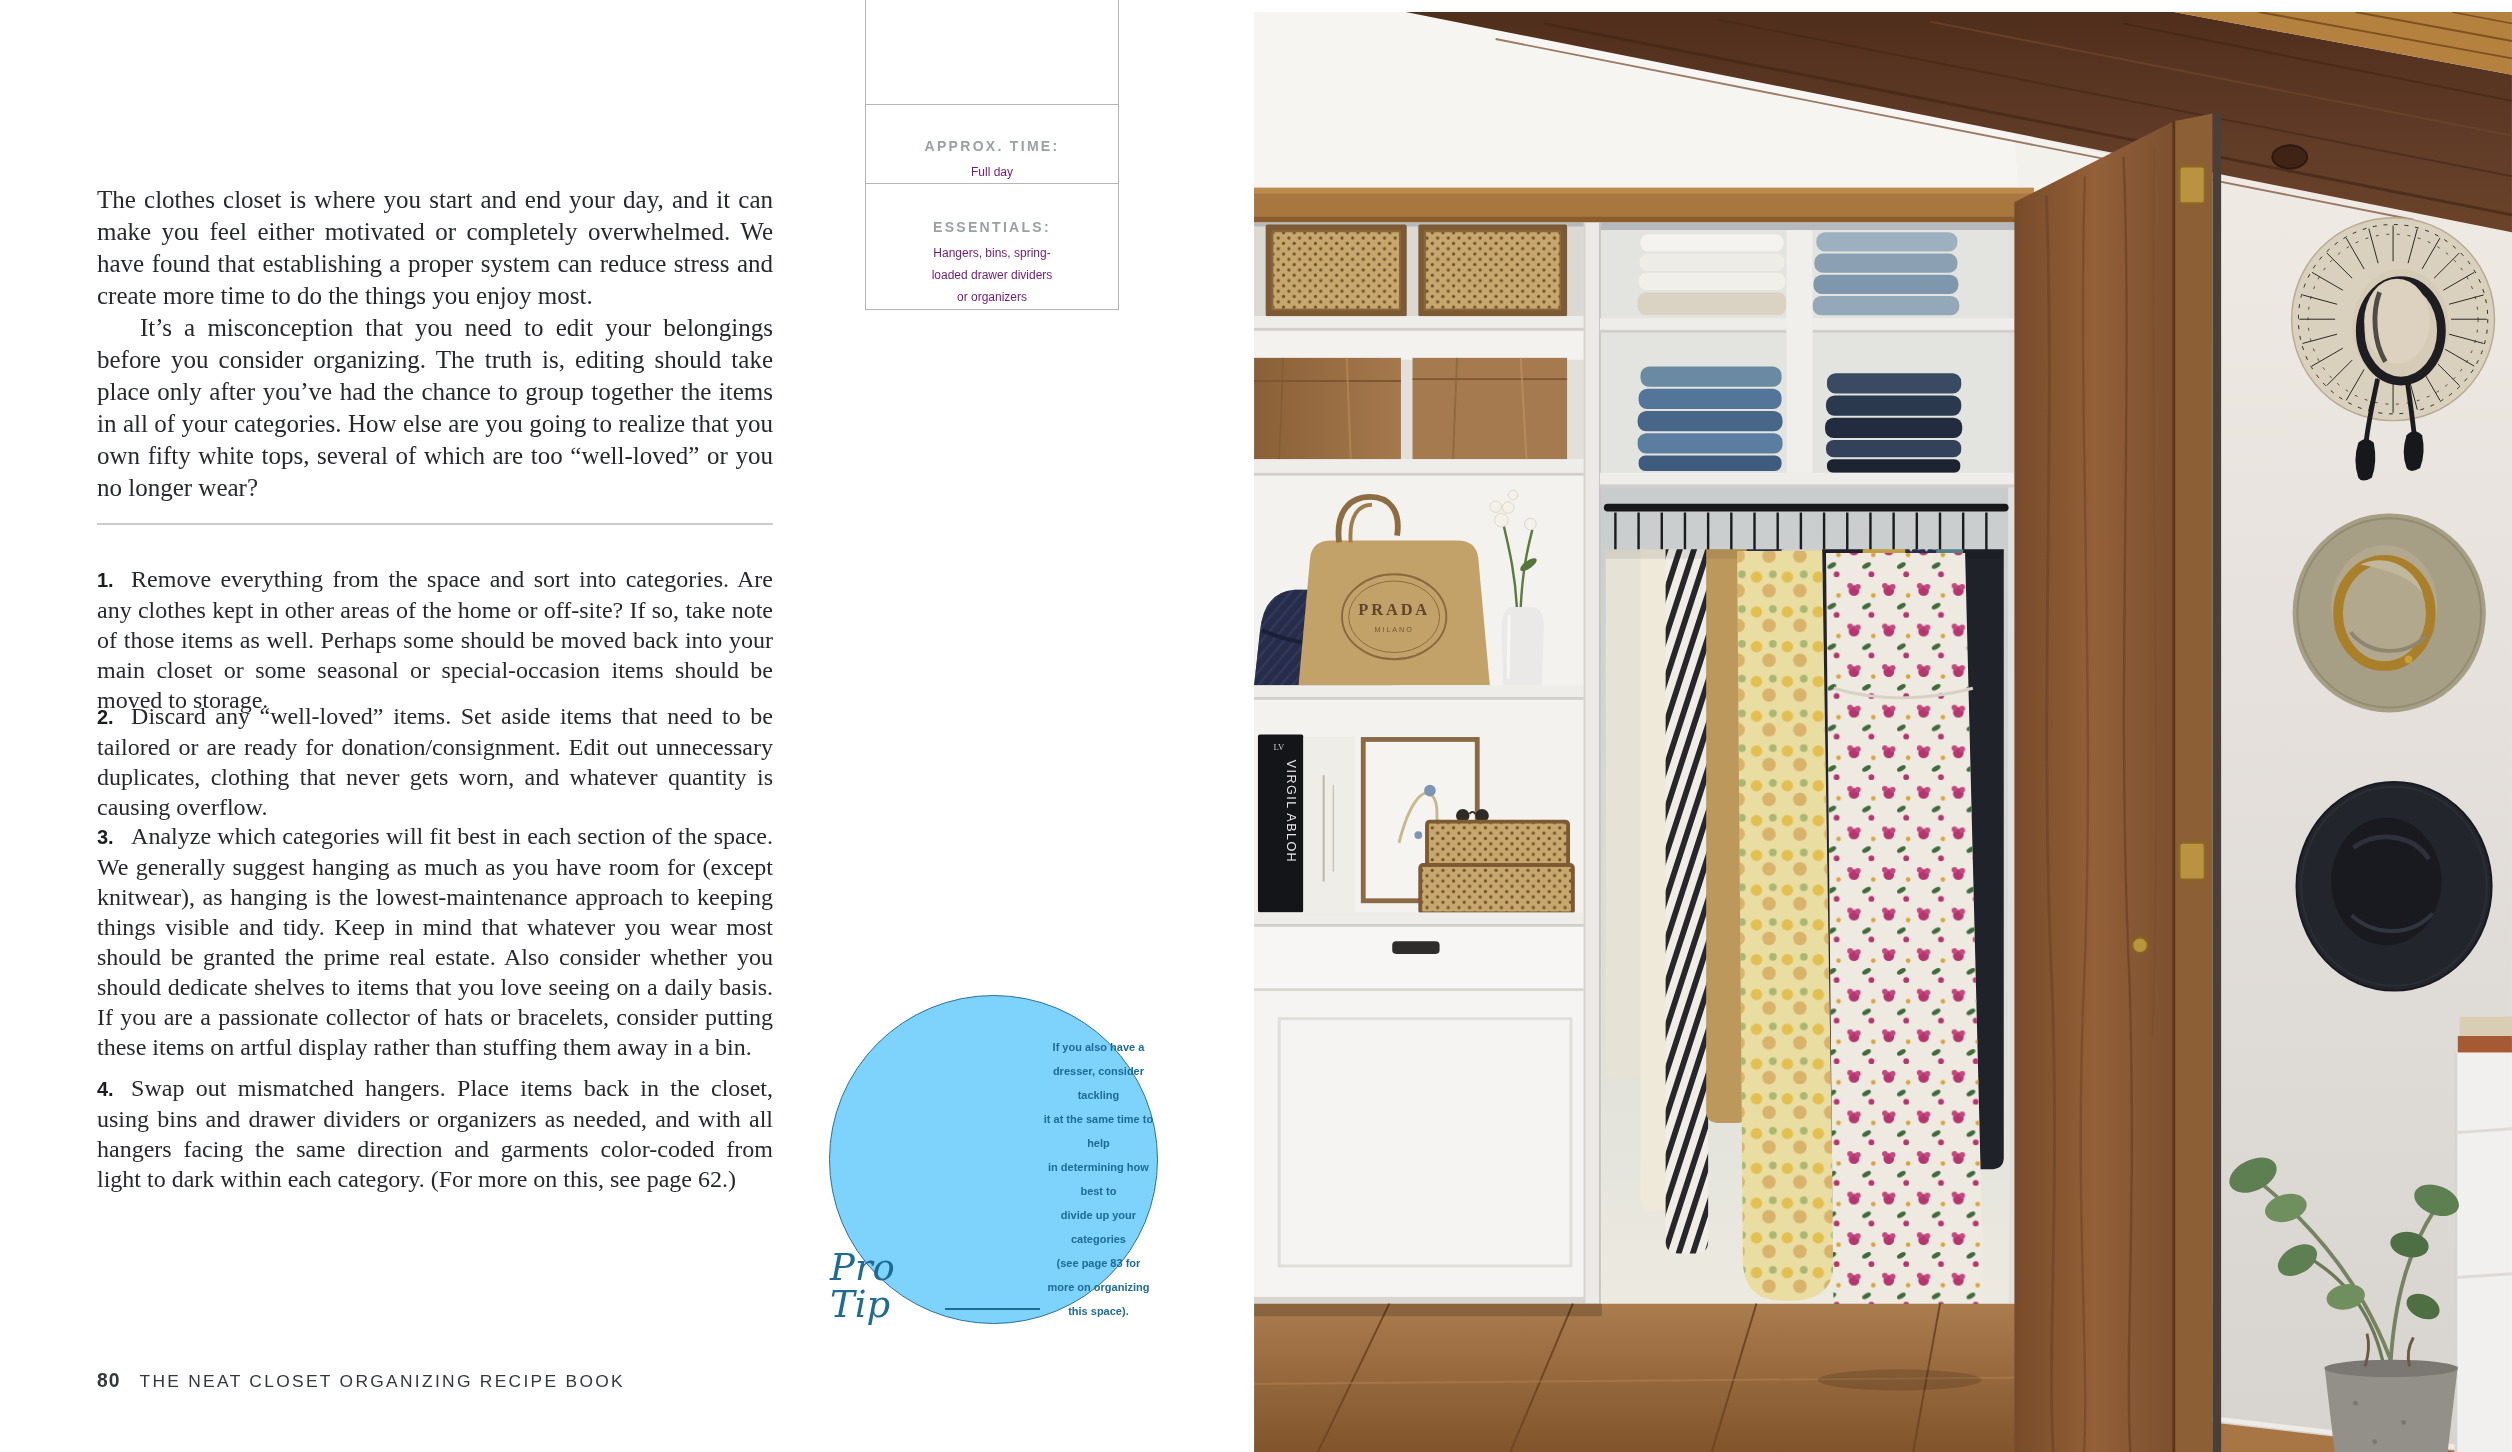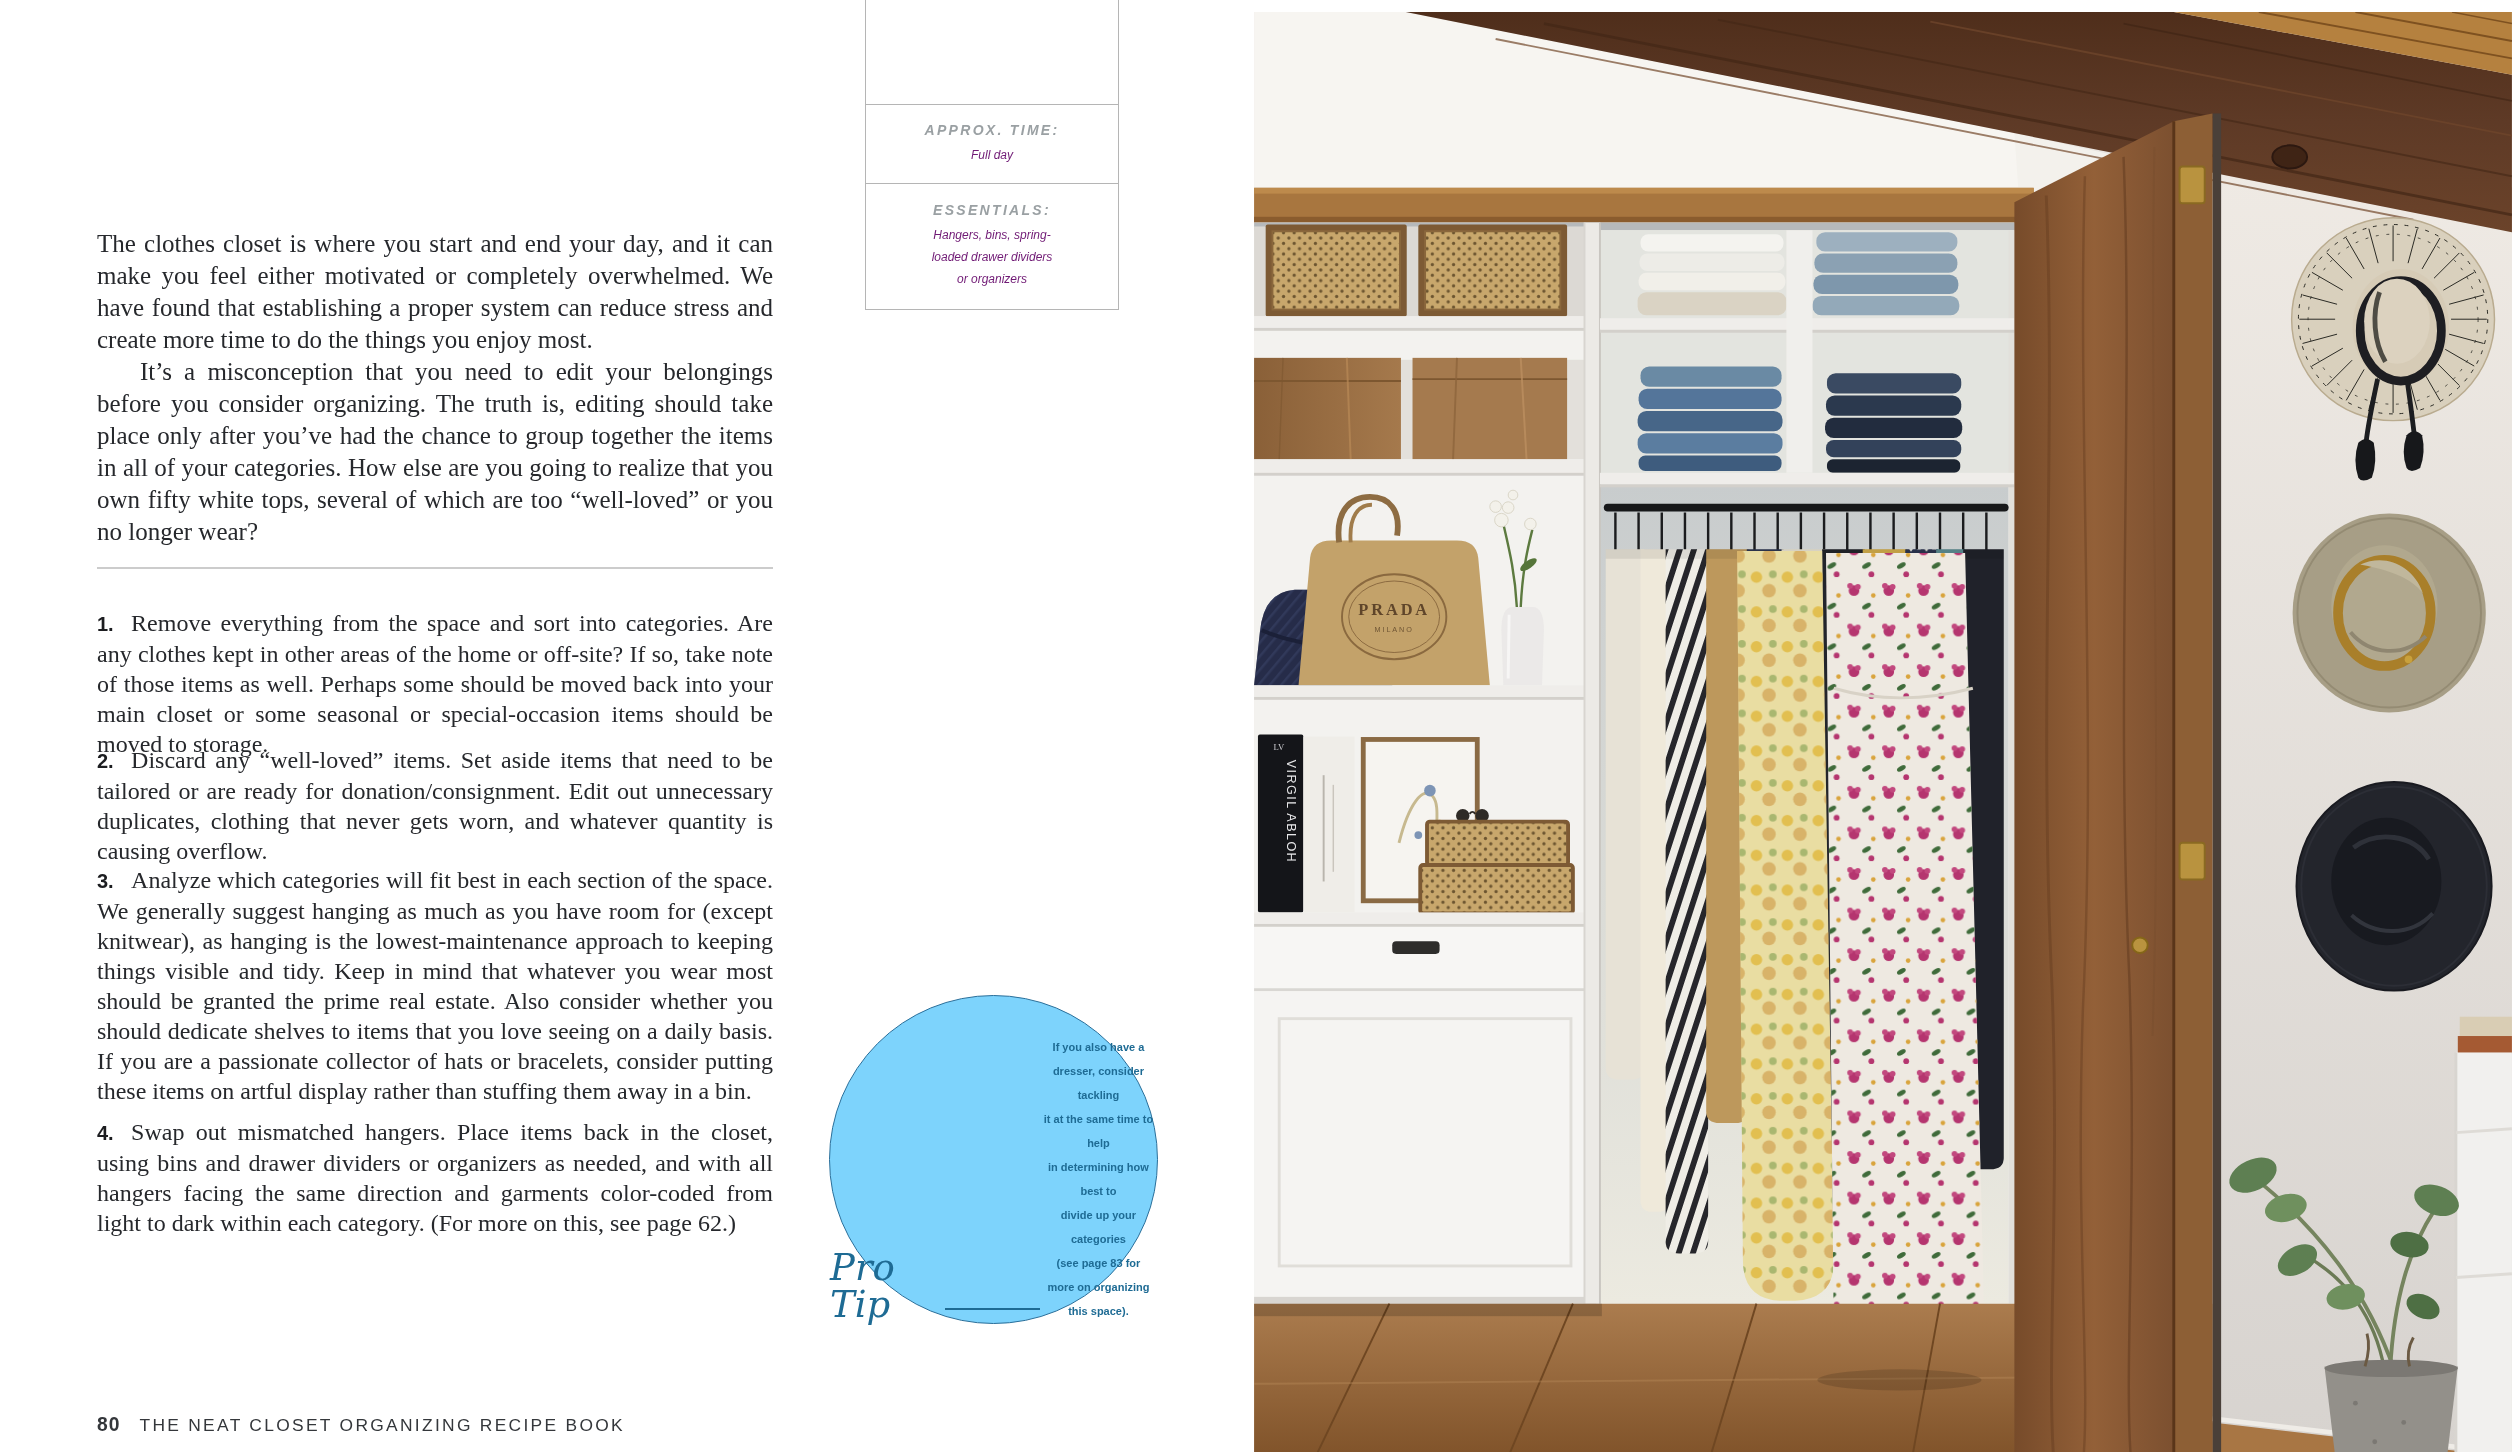--- a/index.html
+++ b/index.html
@@ -1,42 +1,42 @@
 <!DOCTYPE html>
 <html><head>
 <meta charset="utf-8">
 <style>
   html,body{margin:0;padding:0;background:#ffffff;}
   .page{position:relative;width:2512px;height:1452px;background:#ffffff;overflow:hidden;
         font-family:"Liberation Serif", serif;color:#26282c;}
 
   
-  .left-col-block{position:absolute;left:97px;width:676px;margin-top:44px;}
+  .left-col-block{position:absolute;left:97px;width:676px;}
   .page-title{top:100px;font-family:"Liberation Sans",sans-serif;font-weight:800;
               font-size:48px;letter-spacing:5.8px;color:#17181b;margin:0;}
   .intro{top:184px;font-size:25px;line-height:32px;text-align:justify;}
   .intro p{margin:0;}
   .intro p.indent{text-indent:43px;}
   .divider{top:523px;height:1.9px;background:#cccccc;}
   .step{font-size:24px;line-height:30px;text-align:justify;}
   .step .num{font-family:"Liberation Sans",sans-serif;font-weight:bold;font-size:20px;
              padding-right:17.4px;color:#1c1d20;}
   .step-1{top:564px;}.step-2{top:701px;}.step-3{top:821px;}.step-4{top:1073px;}
   .footer{top:1370px;display:flex;align-items:baseline;gap:19px;
           font-family:"Liberation Sans",sans-serif;color:#34373b;}
   .footer .pagenum{font-weight:bold;font-size:19.3px;letter-spacing:1px;}
   .footer .booktitle{font-size:17.4px;letter-spacing:2.3px;}
 
   
   .info-box{position:absolute;left:865px;top:0;width:254px;height:310px;
             border-left:1.4px solid #b5b5b5;border-right:1.4px solid #b5b5b5;
             border-bottom:1.4px solid #b5b5b5;box-sizing:border-box;
             font-family:"Liberation Sans",sans-serif;text-align:center;}
-  .info-cell{box-sizing:border-box;display:flex;flex-direction:column;justify-content:center;
-             align-items:center;font-style:italic;}
+  .info-cell{box-sizing:border-box;display:flex;flex-direction:column;justify-content:flex-end;
+             align-items:center;}
   .info-cell.img{height:105px;border-bottom:1.4px solid #b5b5b5;}
   .info-cell.time{height:79px;border-bottom:1.4px solid #b5b5b5;}
   .info-cell.ess{height:124px;}
   .info-label{font-size:14px;font-weight:bold;letter-spacing:2.3px;color:#9aa0a3;margin-bottom:6.8px;}
   .info-value{font-size:12px;color:#701a75;line-height:22px;}
   .pre{white-space:pre-line;}
 
   
   .protip{position:absolute;left:829px;top:995px;width:329px;height:329px;border-radius:50%;
           border:1.9px solid #2a6f9a;box-sizing:border-box;display:flex;flex-direction:row;

